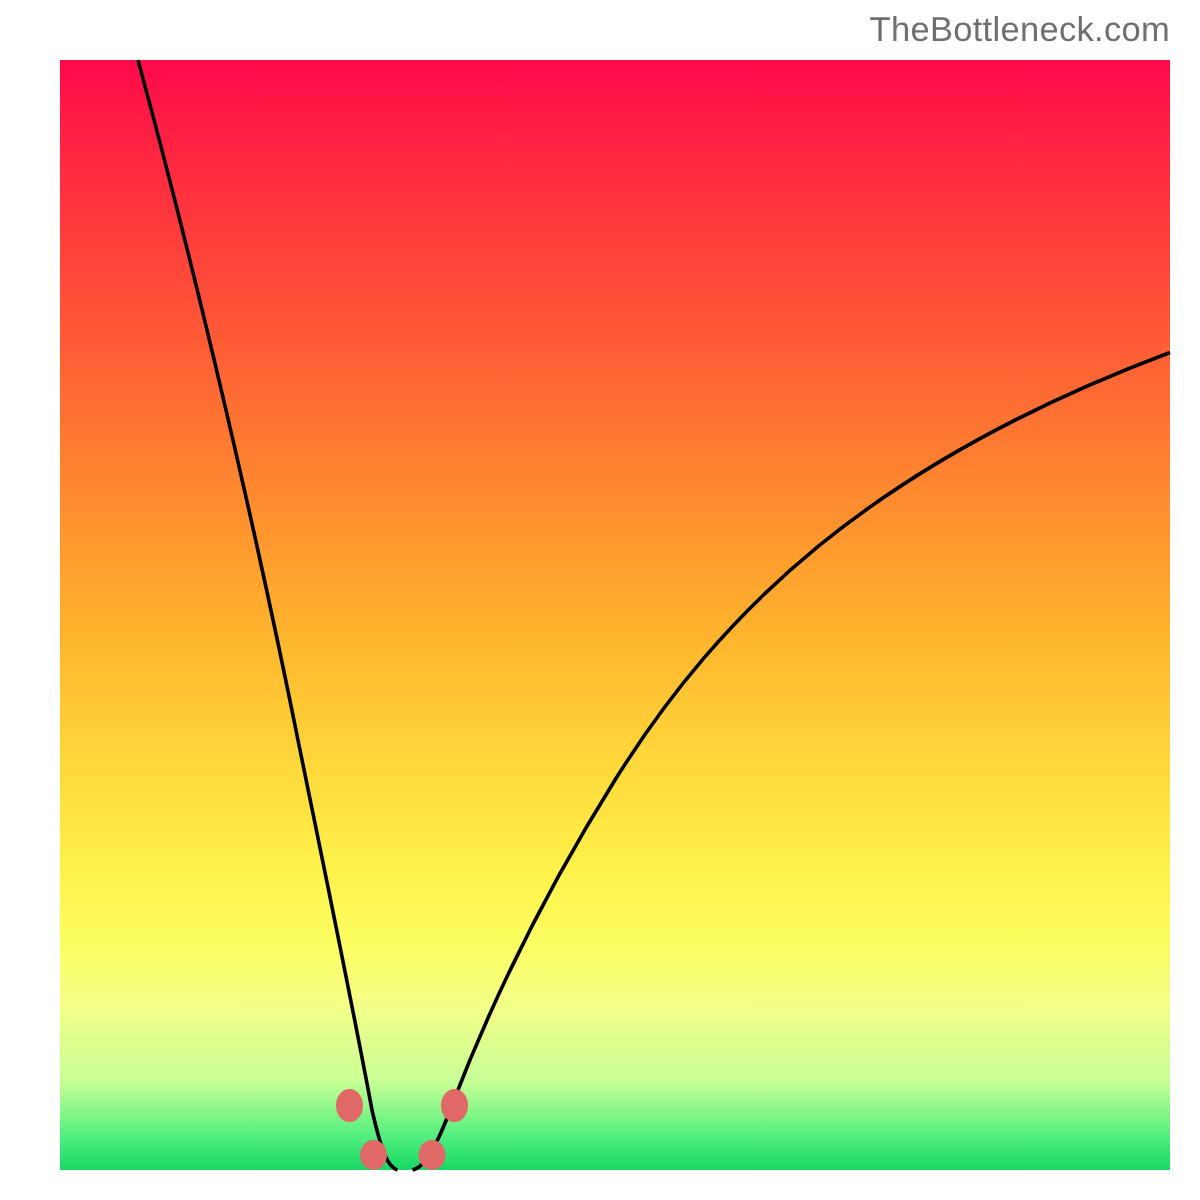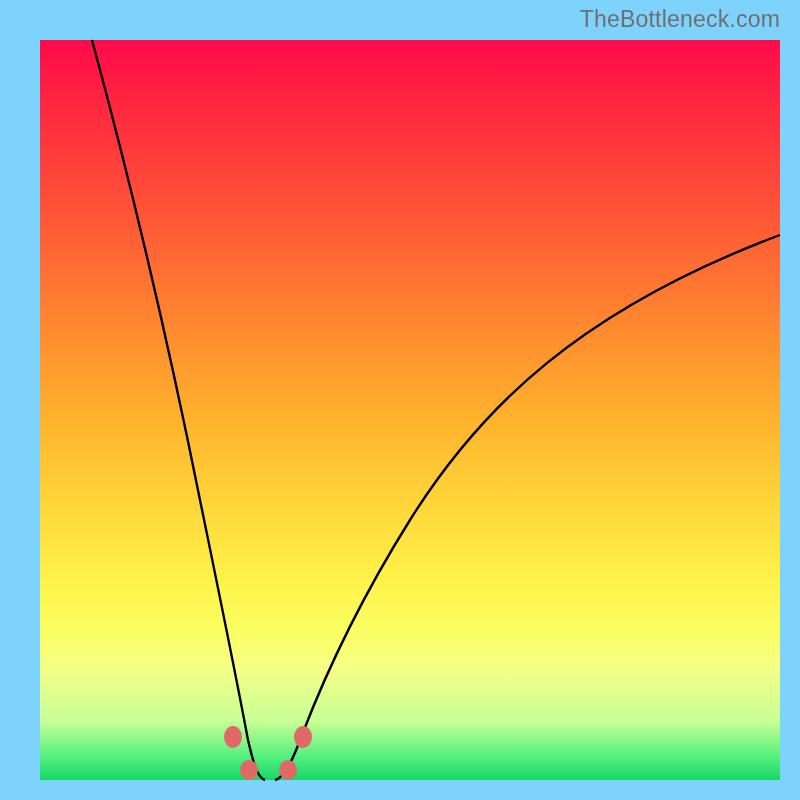--- a/index.html
+++ b/index.html
@@ -10,21 +10,21 @@
     background: #000;
     overflow: hidden;
     font-family: Arial, Helvetica, sans-serif;
   }
   .frame {
     position: absolute;
     left: 0;
     top: 0;
     width: 800px;
     height: 800px;
-    background: #7dd3fc;
+    background: #ffffff;
   }
   .plot-area {
     position: absolute;
     left: 40px;
     top: 40px;
     width: 740px;
     height: 740px;
     background: linear-gradient(
       to bottom,
       #ff0a4a 0%,

